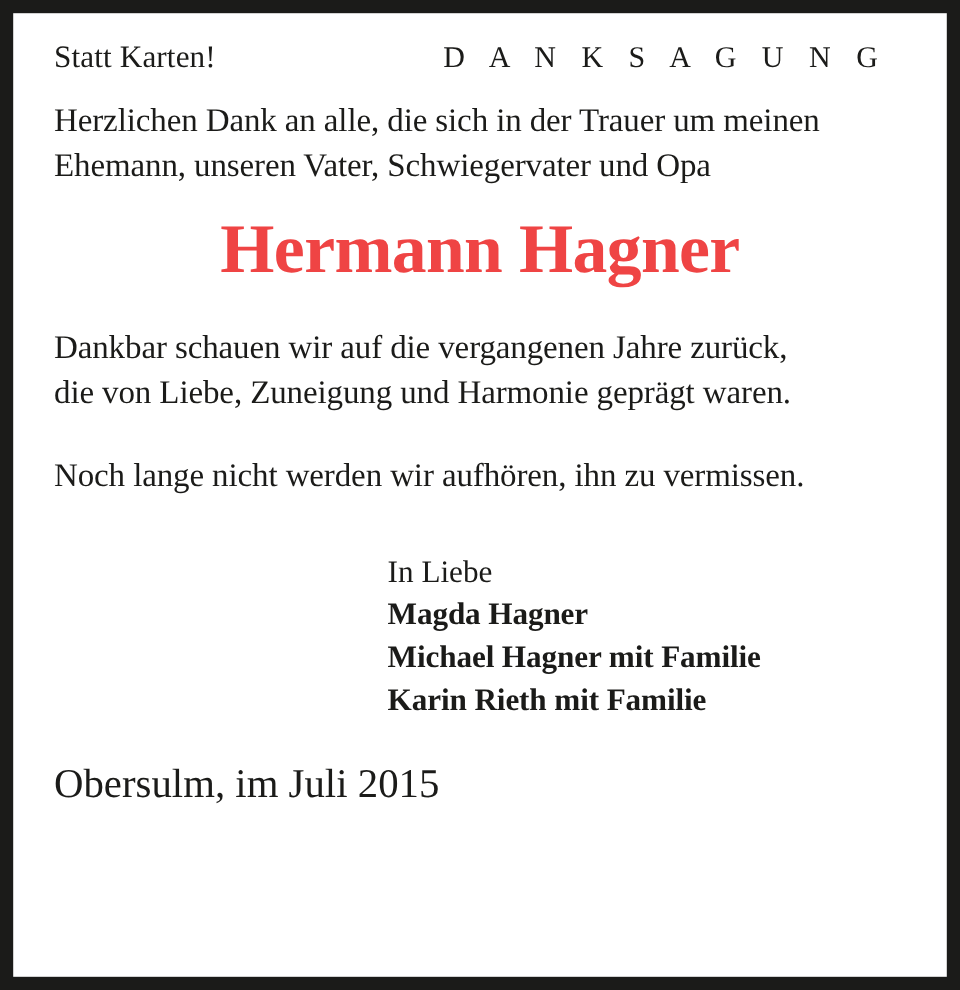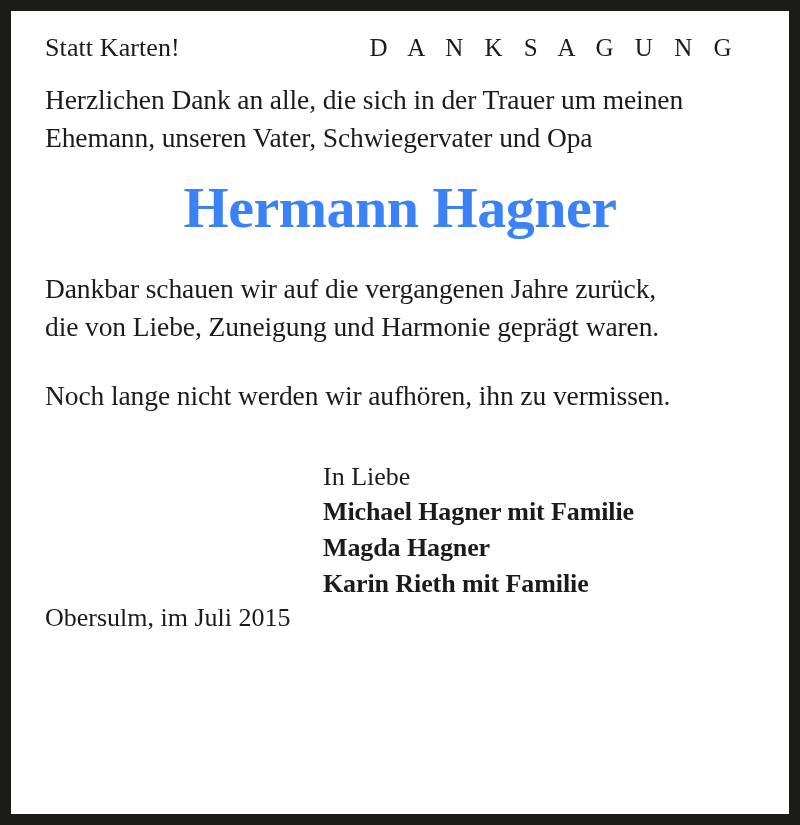--- a/index.html
+++ b/index.html
@@ -26,21 +26,21 @@
     top: 0;
     right: 0;
     bottom: 0;
     padding: 22px 34px 0 34px;
     box-sizing: border-box;
   }
 
   
   .top-row {
     display: flex;
-    align-items: center;
+    align-items: flex-end;
     justify-content: space-between;
     padding-right: 12px;
   }
 
   .statt-karten {
     font-size: 26px;
     line-height: 1.15;
     letter-spacing: 0.1px;
     white-space: nowrap;
   }
@@ -81,21 +81,21 @@
     text-align: center;
     margin-top: 20px;
     margin-bottom: 4px;
   }
 
   .deceased-name {
     font-size: 58px;
     font-weight: bold;
     line-height: 1.1;
     letter-spacing: -0.5px;
-    color: #3b82f6;
+    color: #ef4444;
   }
 
   
   .signature {
     margin-top: 44px;
     padding-left: 278px;
   }
 
   .sig-intro {
     font-size: 26px;
@@ -105,21 +105,22 @@
 
   .sig-name {
     font-size: 26px;
     line-height: 1.38;
     font-weight: bold;
     letter-spacing: -0.1px;
   }
 
   
   .footer {
-    font-size: 26px;
+    margin-top: 32px;
+    font-size: 34px;
     line-height: 1.2;
   }
 </style>
 </head>
 <body>
 
 <div class="notice">
   <div class="inner">
 
     <div class="top-row">
@@ -135,21 +136,21 @@
     </div>
 
 
     <div class="para para-second">Dankbar schauen wir auf die vergangenen Jahre zurück,
 die von Liebe, Zuneigung und Harmonie geprägt waren.</div>
 
     <div class="para para-third">Noch lange nicht werden wir aufhören, ihn zu vermissen.</div>
 
     <div class="signature">
       <div class="sig-intro">In Liebe</div>
+      <div class="sig-name">Magda Hagner</div>
       <div class="sig-name">Michael Hagner mit Familie</div>
-      <div class="sig-name">Magda Hagner</div>
       <div class="sig-name">Karin Rieth mit Familie</div>
     </div>
 
     <div class="footer">Obersulm, im Juli 2015</div>
 
   </div>
 </div>
 
 </body></html>

